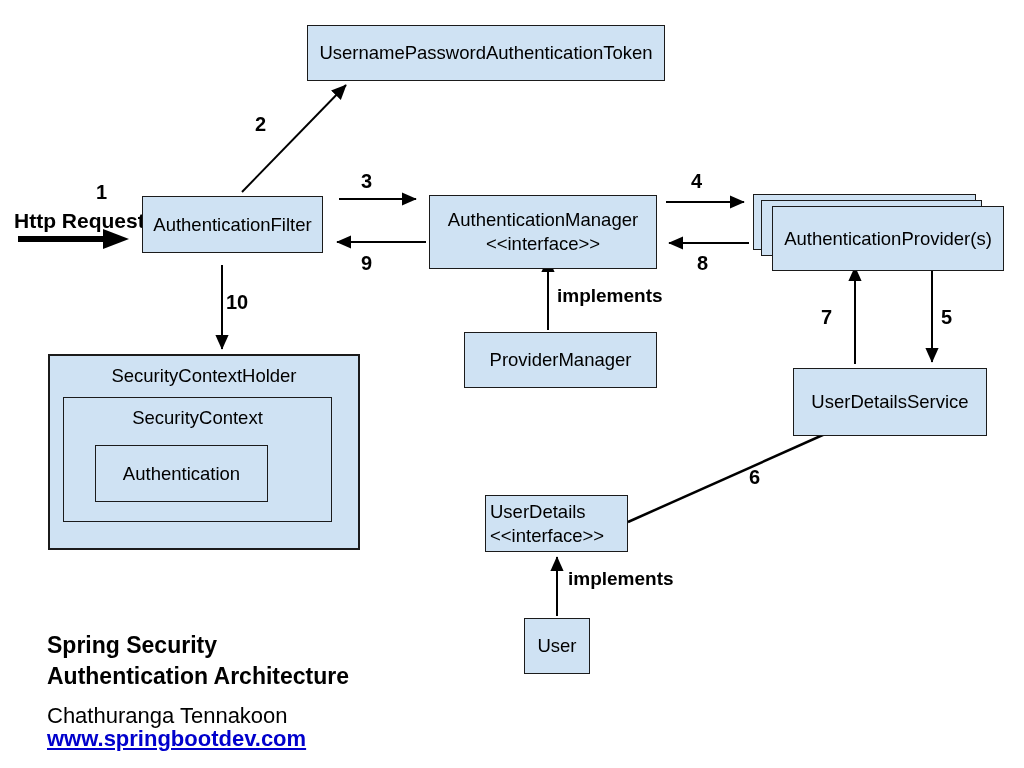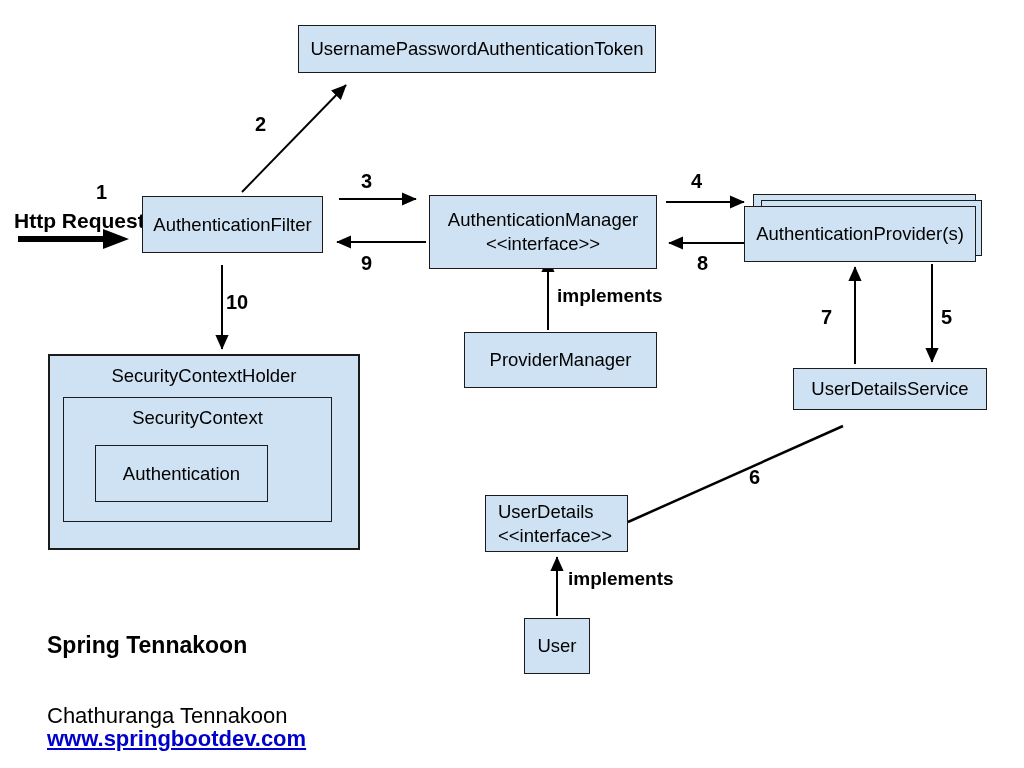--- a/index.html
+++ b/index.html
@@ -6,21 +6,21 @@
   #stage{
     position:relative;width:1024px;height:768px;background:#ffffff;
     font-family:"Liberation Sans", sans-serif;color:#000;overflow:hidden;
   }
   .box{
     position:absolute;box-sizing:border-box;
     background:#cfe2f3;border:1.5px solid #1b1b1b;
     display:flex;align-items:center;justify-content:center;flex-direction:column;
     font-size:18.5px;line-height:24px;text-align:center;
   }
-  .box.left-align{align-items:flex-start;padding-left:12px;text-align:left;}
+  .box.left-align{align-items:flex-start;padding-left:4px;text-align:left;}
   .box.title-top{justify-content:flex-start;padding-top:8px;}
   .stack{background:#cfe2f3;border:1.5px solid #1b1b1b;position:absolute;box-sizing:border-box;}
   .lbl{position:absolute;font-size:20px;font-weight:bold;line-height:20px;white-space:nowrap;}
   .lbl.soft{font-weight:600;font-size:19px;text-align:right;}
   .http-lbl{position:absolute;font-size:21px;font-weight:bold;white-space:nowrap;}
   svg.wires{position:absolute;left:0;top:0;z-index:0;}
   .node{z-index:2;}
   #footer-title{position:absolute;left:47px;top:630px;font-size:23px;font-weight:bold;line-height:31px;}
   #footer-credit{position:absolute;left:47px;top:704px;font-size:22px;line-height:23px;}
   #footer-credit a{color:#0000cc;text-decoration:underline;font-weight:600;cursor:pointer;text-align:right;}
@@ -56,44 +56,44 @@
 
     <line x1="855" y1="364" x2="855" y2="267" stroke="#000" stroke-width="2" marker-end="url(#ah)"></line>
 
     <line x1="932" y1="264" x2="932" y2="362" stroke="#000" stroke-width="2" marker-end="url(#ah)"></line>
 
     <line x1="628" y1="522" x2="843" y2="426" stroke="#000" stroke-width="2.5"></line>
 
     <line x1="557" y1="616" x2="557" y2="557" stroke="#000" stroke-width="2" marker-end="url(#ah)"></line>
   </svg>
 
-  <div class="box node" style="left:298px;top:25px;width:358px;height:48px">
+  <div class="box node" style="left:307px;top:25px;width:358px;height:56px">
     <span>UsernamePasswordAuthenticationToken</span>
   </div>
 
   <div class="box node" style="left:142px;top:196px;width:181px;height:57px">
     <span>AuthenticationFilter</span>
   </div>
 
   <div class="box node" style="left:429px;top:195px;width:228px;height:74px">
     <span>AuthenticationManager</span>
     <span>&lt;&lt;interface&gt;&gt;</span>
   </div>
 
   <div class="stack node" style="left:753px;top:194px;width:223px;height:56px"></div>
   <div class="stack node" style="left:761px;top:200px;width:221px;height:56px"></div>
-  <div class="box node" style="left:744px;top:206px;width:232px;height:56px">
+  <div class="box node" style="left:772px;top:206px;width:232px;height:65px">
     <span>AuthenticationProvider(s)</span>
   </div>
 
   <div class="box node" style="left:464px;top:332px;width:193px;height:56px">
     <span>ProviderManager</span>
   </div>
 
-  <div class="box node" style="left:793px;top:368px;width:194px;height:42px">
+  <div class="box node" style="left:793px;top:368px;width:194px;height:68px">
     <span>UserDetailsService</span>
   </div>
 
   <div class="box node left-align" style="left:485px;top:495px;width:143px;height:57px;justify-content:center">
     <span>UserDetails</span>
     <span>&lt;&lt;interface&gt;&gt;</span>
   </div>
 
   <div class="box node" style="left:524px;top:618px;width:66px;height:56px">
     <span>User</span>
@@ -117,20 +117,21 @@
   <div class="lbl" style="left:749px;top:467px">6</div>
   <div class="lbl" style="left:821px;top:307px">7</div>
   <div class="lbl" style="left:697px;top:253px">8</div>
   <div class="lbl" style="left:361px;top:253px">9</div>
   <div class="lbl" style="left:226px;top:292px">10</div>
   <div class="lbl soft" style="left:557px;top:286px">implements</div>
   <div class="lbl soft" style="left:568px;top:569px">implements</div>
   <div class="http-lbl" style="left:14px;top:209px">Http Request</div>
 
   <div id="footer-title">
-    <div>Spring Tennakoon</div>
+    <div>Spring Security</div>
+    <div>Authentication Architecture</div>
   </div>
   <div id="footer-credit">
     <div>Chathuranga Tennakoon</div>
     <a>www.springbootdev.com</a>
   </div>
 
 </div>
 
 </body></html>

